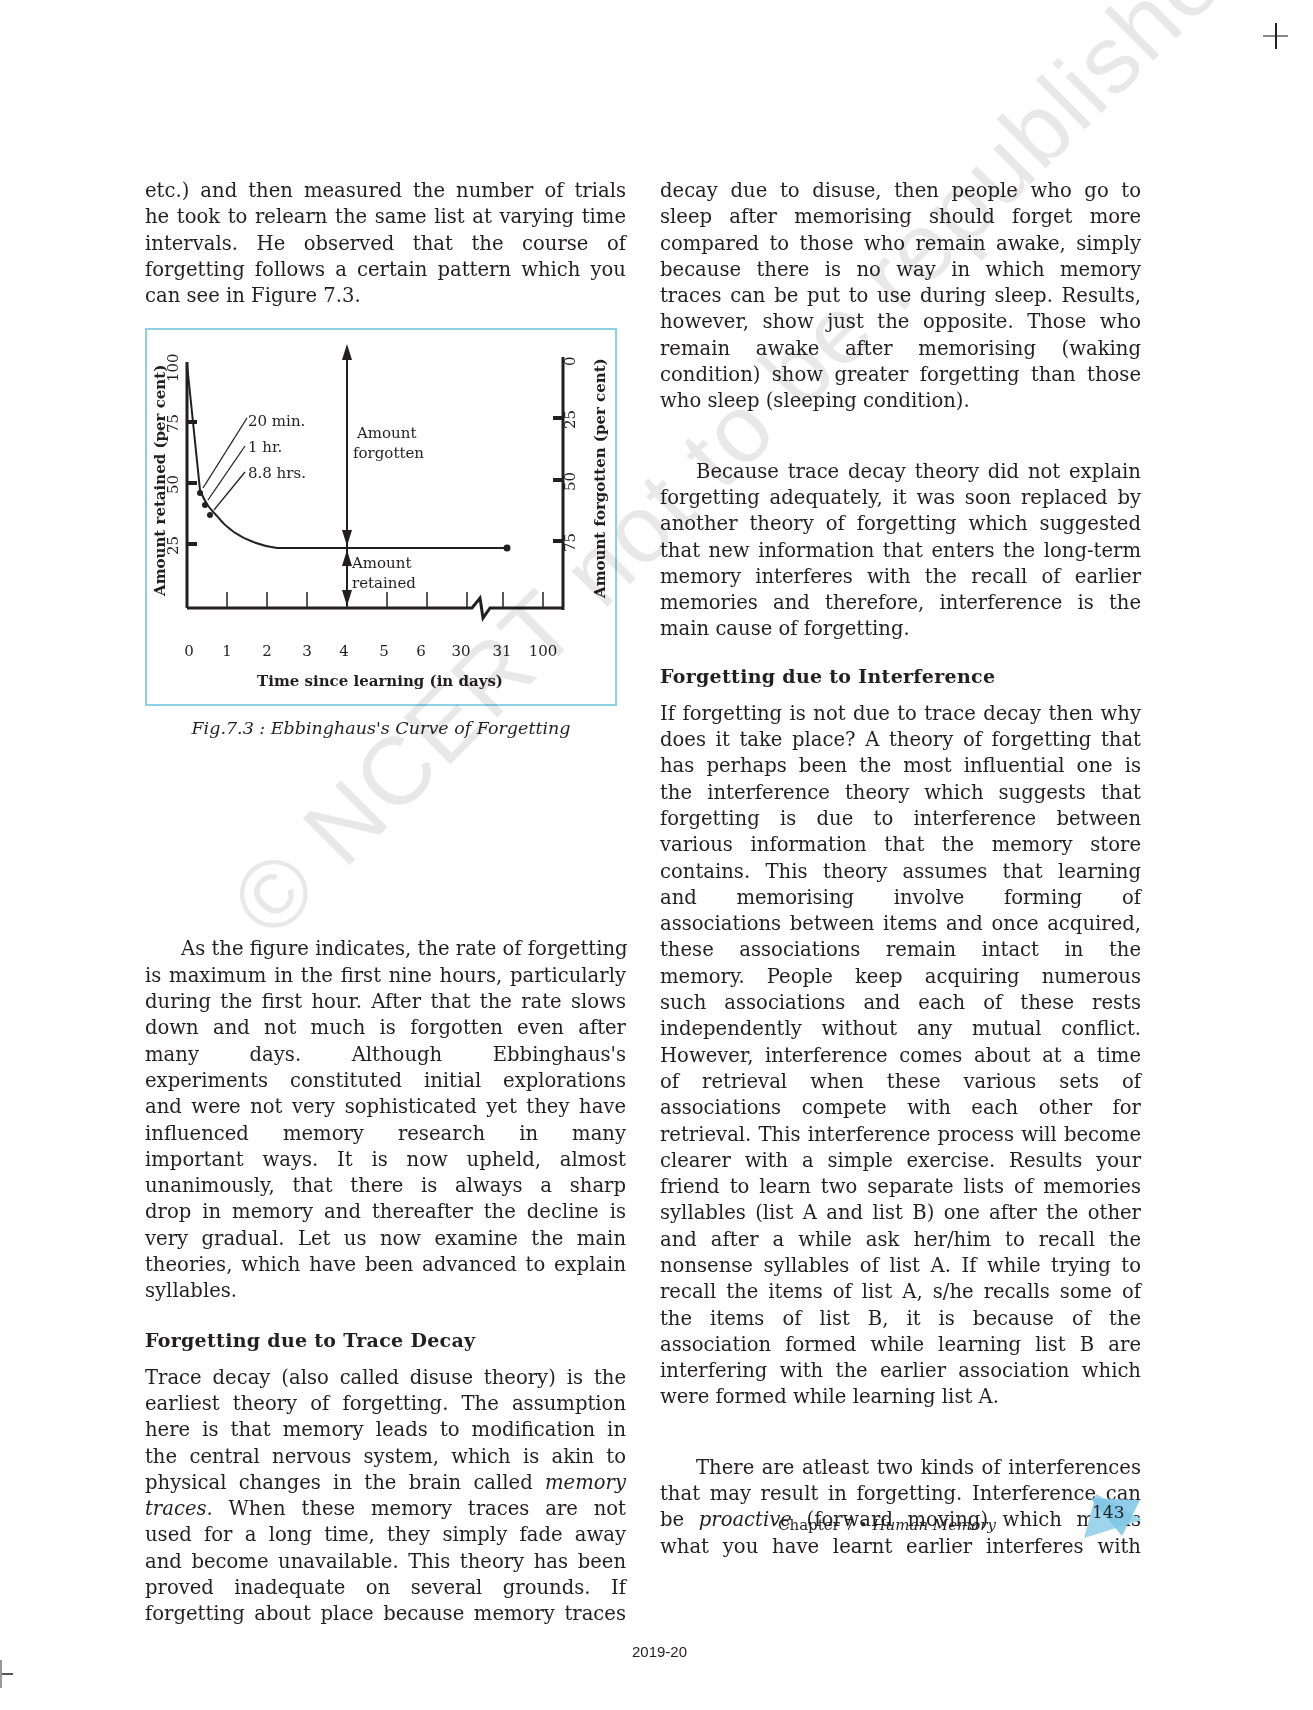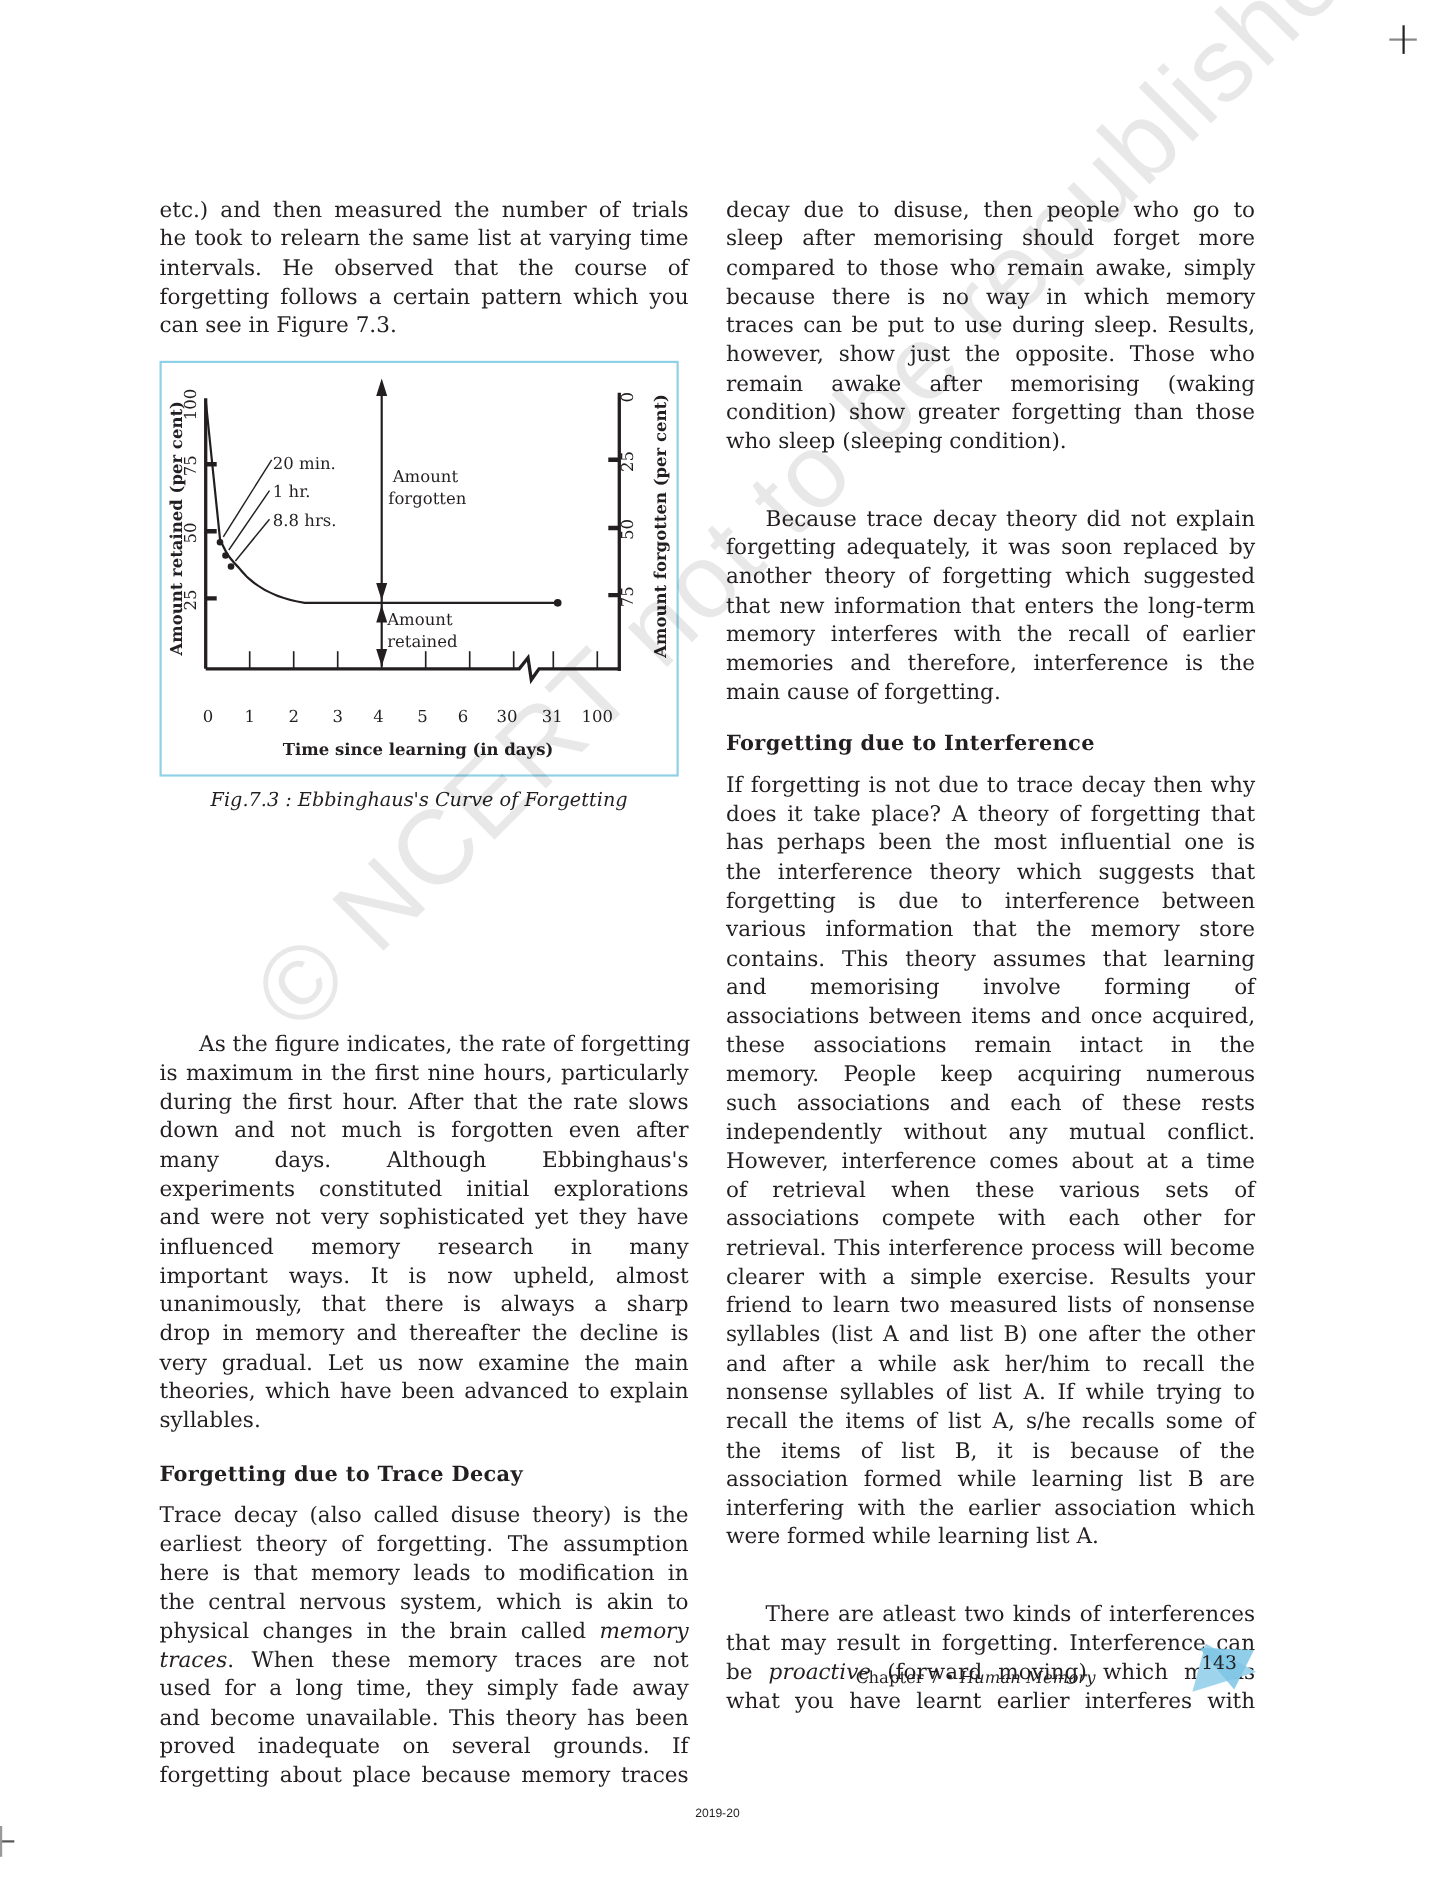--- a/index.html
+++ b/index.html
@@ -41,21 +41,21 @@
     position: absolute; left: 778px; top: 1516px; font-size: 15px; white-space: nowrap;
   }
   .footer-chapter em { font-style: italic; }
   .page-badge {
     position: absolute; left: 1082px; top: 1494px; width: 60px; height: 44px;
   }
   .page-num {
     position: absolute; left: 1092px; top: 1502px; font-size: 17px;
   }
   .year {
-    position: absolute; left: 632px; top: 1643px; font-size: 11px;
+    position: absolute; left: 632px; top: 1643px; font-size: 15px;
     font-family: "Liberation Sans", sans-serif;
   }
   .watermark {
     position: absolute; left: 210px; top: 880px;
     transform: rotate(-45deg); transform-origin: left top;
     font-family: "Liberation Sans", sans-serif; font-size: 96px; color: rgba(0,0,0,0.09);
     white-space: nowrap; pointer-events: none; letter-spacing: 2px;
   }
   .crop { position: absolute; background: #555; }
 </style>
@@ -230,21 +230,21 @@
     <span class="line">associations between items and once acquired,</span>
     <span class="line">these associations remain intact in the</span>
     <span class="line">memory. People keep acquiring numerous</span>
     <span class="line">such associations and each of these rests</span>
     <span class="line">independently without any mutual conflict.</span>
     <span class="line">However, interference comes about at a time</span>
     <span class="line">of retrieval when these various sets of</span>
     <span class="line">associations compete with each other for</span>
     <span class="line">retrieval. This interference process will become</span>
     <span class="line">clearer with a simple exercise. Results your</span>
-    <span class="line">friend to learn two measured lists of nonsense</span>
+    <span class="line">friend to learn two separate lists of memories</span>
     <span class="line">syllables (list A and list B) one after the other</span>
     <span class="line">and after a while ask her/him to recall the</span>
     <span class="line">nonsense syllables of list A. If while trying to</span>
     <span class="line">recall the items of list A, s/he recalls some of</span>
     <span class="line">the items of list B, it is because of the</span>
     <span class="line">association formed while learning list B are</span>
     <span class="line">interfering with the earlier association which</span>
     <span class="line last">were formed while learning list A.</span>
   </div>
   <div>

